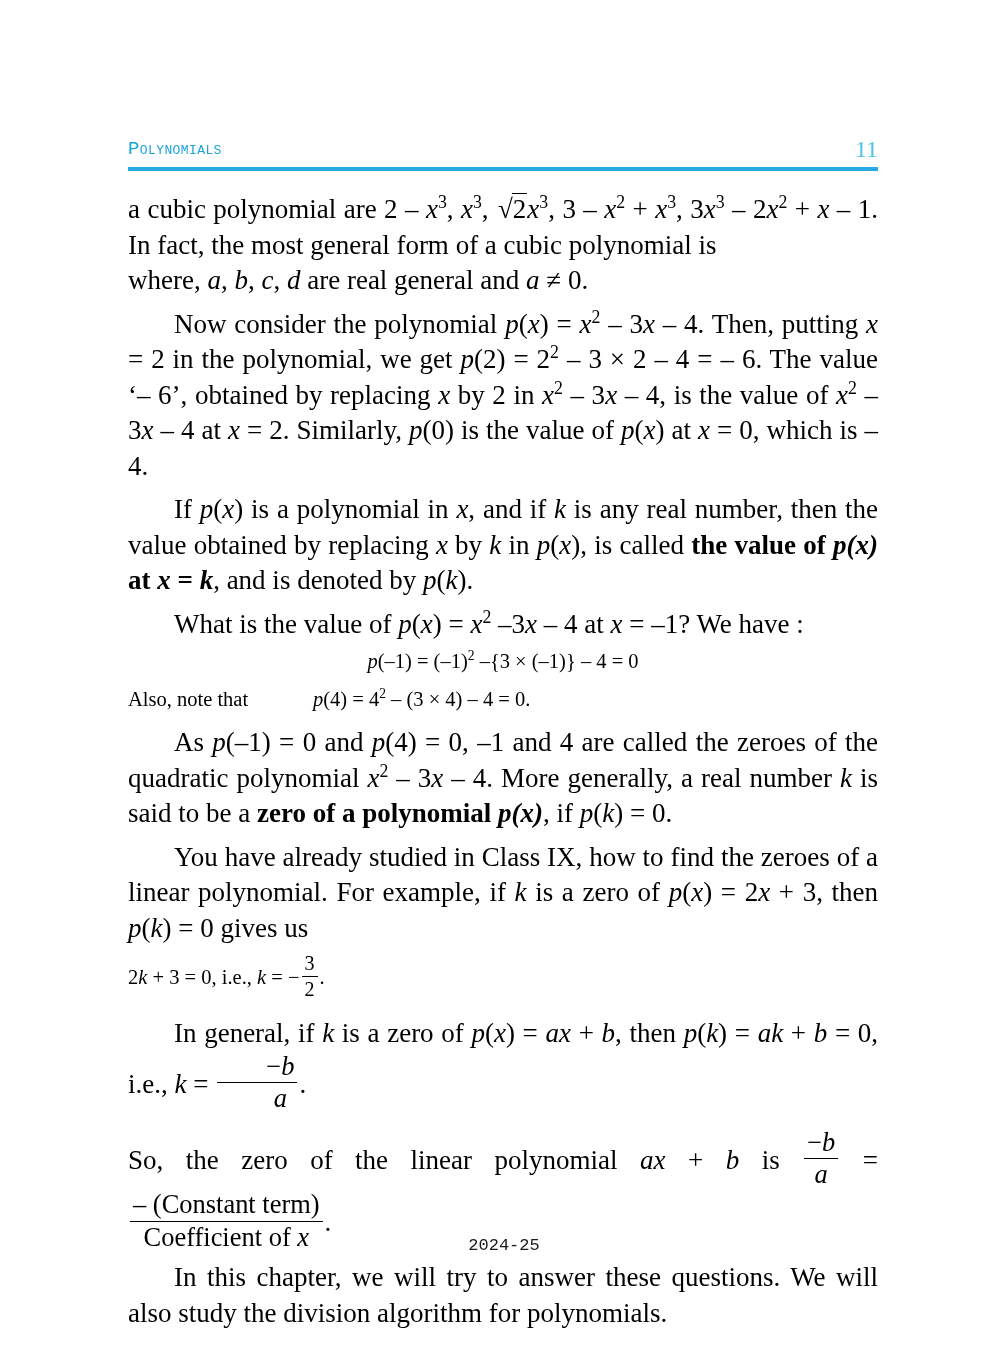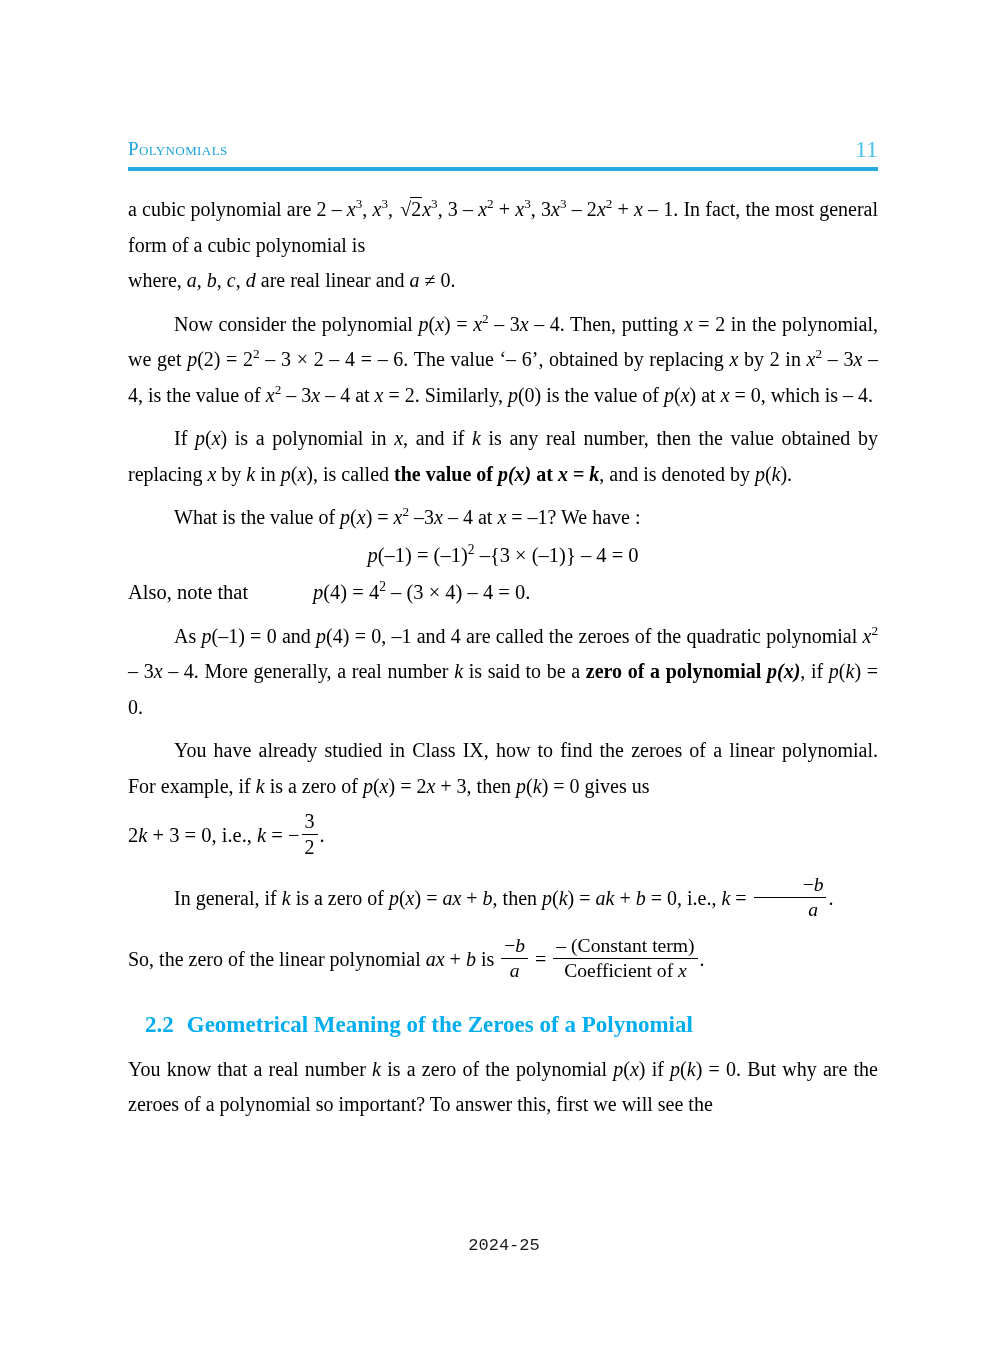--- a/index.html
+++ b/index.html
@@ -28,21 +28,21 @@
     position: absolute;
     left: 128px;
     top: 138px;
     width: 750px;
     height: 30px;
   }
   .runhead-title {
     position: absolute;
     left: 0;
     top: 0;
-    font-family: Liberation Serif, serif;
+    font-family: Liberation Mono, monospace;
     font-size: 19px;
     font-variant: small-caps;
     letter-spacing: 0.4px;
     color: #1BA3DC;
     white-space: nowrap;
   }
   .runhead-pageno {
     position: absolute;
     right: 0;
     top: -2px;
@@ -62,21 +62,21 @@
   
   .content {
     position: absolute;
     left: 128px;
     top: 192px;
     width: 750px;
   }
 
   p.body {
     margin: 0 0 0 0;
-    font-size: 20px;
+    font-size: 27px;
     line-height: 35.5px;
     text-align: justify;
     text-justify: inter-word;
     hyphens: none;
   }
   p.body.indent { text-indent: 46px; }
   p.gap { margin-top: 8px; }
 
   .disp {
     font-size: 20.5px;
@@ -162,21 +162,21 @@
     <span class="runhead-title" style="color: rgb(27, 163, 220);">Polynomials</span>
     <span class="runhead-pageno" style="color: rgb(79, 195, 232);">11</span>
   </div>
   <div class="runhead-rule" style="background: rgb(41, 171, 226);"></div>
 
   <div class="content">
 
     <p class="body"><span>a cubic polynomial are 2 – </span><i>x</i><sup>3</sup><span>, </span><i>x</i><sup>3</sup><span>, </span><span class="sqrt nowrap"><span class="radical">√</span><span class="radicand">2</span></span><i>x</i><sup>3</sup><span>,  3 – </span><i>x</i><sup>2</sup><span> + </span><i>x</i><sup>3</sup><span>, 3</span><i>x</i><sup>3</sup><span> – 2</span><i>x</i><sup>2</sup><span> + </span><i>x</i><span> – 1. In fact, the most general form of a cubic polynomial is</span></p>
 
 
-    <p class="body"><span>where, </span><i>a</i><span>, </span><i>b</i><span>, </span><i>c</i><span>, </span><i>d</i><span> are real linear and </span><i>a</i><span> ≠ 0.</span></p>
+    <p class="body"><span>where, </span><i>a</i><span>, </span><i>b</i><span>, </span><i>c</i><span>, </span><i>d</i><span> are real general and </span><i>a</i><span> ≠ 0.</span></p>
 
     <p class="body indent gap"><span>Now consider the polynomial </span><i>p</i><span>(</span><i>x</i><span>) = </span><i>x</i><sup>2</sup><span> – 3</span><i>x</i><span> – 4. Then, putting </span><i>x</i><span> = 2 in the polynomial, we get </span><i>p</i><span>(2) = 2</span><sup>2</sup><span> – 3 × 2 – 4 = – 6. The value ‘– 6’, obtained by replacing </span><i>x</i><span> by 2 in </span><i>x</i><sup>2</sup><span> – 3</span><i>x</i><span> – 4, is the value of </span><i>x</i><sup>2</sup><span> – 3</span><i>x</i><span> – 4 at </span><i>x</i><span> = 2. Similarly, </span><i>p</i><span>(0) is the value of </span><i>p</i><span>(</span><i>x</i><span>) at </span><i>x</i><span> = 0, which is – 4.</span></p>
 
     <p class="body indent gap"><span>If </span><i>p</i><span>(</span><i>x</i><span>) is a polynomial in </span><i>x</i><span>, and if </span><i>k</i><span> is any real number, then the value obtained by replacing </span><i>x</i><span> by </span><i>k</i><span> in </span><i>p</i><span>(</span><i>x</i><span>), is called </span><b>the value of </b><b><i>p(x)</i></b><b> at </b><b><i>x</i></b><b> = </b><b><i>k</i></b><span>, and is denoted by </span><i>p</i><span>(</span><i>k</i><span>).</span></p>
 
     <p class="body indent gap"><span>What is the value of </span><i>p</i><span>(</span><i>x</i><span>) = </span><i>x</i><sup>2</sup><span> –3</span><i>x</i><span> – 4 at </span><i>x</i><span> = –1? We have :</span></p>
 
     <div class="disp"><i>p</i><span>(–1) = (–1)</span><sup>2</sup><span> –{3 × (–1)} – 4 = 0</span></div>
 
     <div class="disp left-lead"><span style="display:inline-block;width:160px;">Also, note that</span><span style="display:inline-block;width:25px;"></span><i>p</i><span>(4) = 4</span><sup>2</sup><span> – (3 × 4) – 4 = 0.</span></div>
@@ -185,20 +185,21 @@
 
     <p class="body indent gap"><span>You have already studied in Class IX, how to find the zeroes of a linear polynomial. For example, if </span><i>k</i><span> is a zero of </span><i>p</i><span>(</span><i>x</i><span>) = 2</span><i>x</i><span> + 3, then </span><i>p</i><span>(</span><i>k</i><span>) = 0 gives us</span></p>
 
     <div class="disp left-lead" style="margin-top:6px;margin-bottom:6px;"><span>2</span><i>k</i><span> + 3 = 0, i.e., </span><i>k</i><span> = </span><span>−</span><span class="frac tall"><span class="num">3</span><span class="den">2</span></span><span>.</span></div>
 
     <p class="body indent" style="margin-top:16px;"><span>In general, if </span><i>k</i><span> is a zero of </span><i>p</i><span>(</span><i>x</i><span>) = </span><i>ax</i><span> + </span><i>b</i><span>, then </span><i>p</i><span>(</span><i>k</i><span>) = </span><i>ak</i><span> + </span><i>b</i><span> = 0, i.e.,  </span><i>k</i><span> = </span><span class="frac tall"><span class="num"><span>−</span><i>b</i></span><span class="den"><i>a</i></span></span><span>.</span></p>
 
     <p class="body" style="margin-top:14px;"><span>So, the zero of the linear polynomial </span><i>ax</i><span> + </span><i>b</i><span> is </span><span class="frac tall"><span class="num"><span>−</span><i>b</i></span><span class="den"><i>a</i></span></span><span> = </span><span class="frac tall"><span class="num">– (Constant term)</span><span class="den"><span>Coefficient of  </span><i>x</i></span></span><span>.</span></p>
 
 
+    <p class="body indent gap">In this chapter, we will try to answer these questions. We will also study the division algorithm for polynomials.</p>
 
     <h2 class="sec-head" style="margin-top: 30px; margin-bottom: 14px; color: rgb(0, 174, 239);"><span class="num">2.2</span><span>Geometrical Meaning of the Zeroes of a Polynomial</span></h2>
 
     <p class="body"><span>You know that a real number </span><i>k</i><span> is a zero of the polynomial </span><i>p</i><span>(</span><i>x</i><span>) if </span><i>p</i><span>(</span><i>k</i><span>) = 0. But why are the zeroes of a polynomial so important? To answer this, first we will see the </span></p>
 
   </div>
 
   <div class="footer">2024-25</div>
 
 </div>

